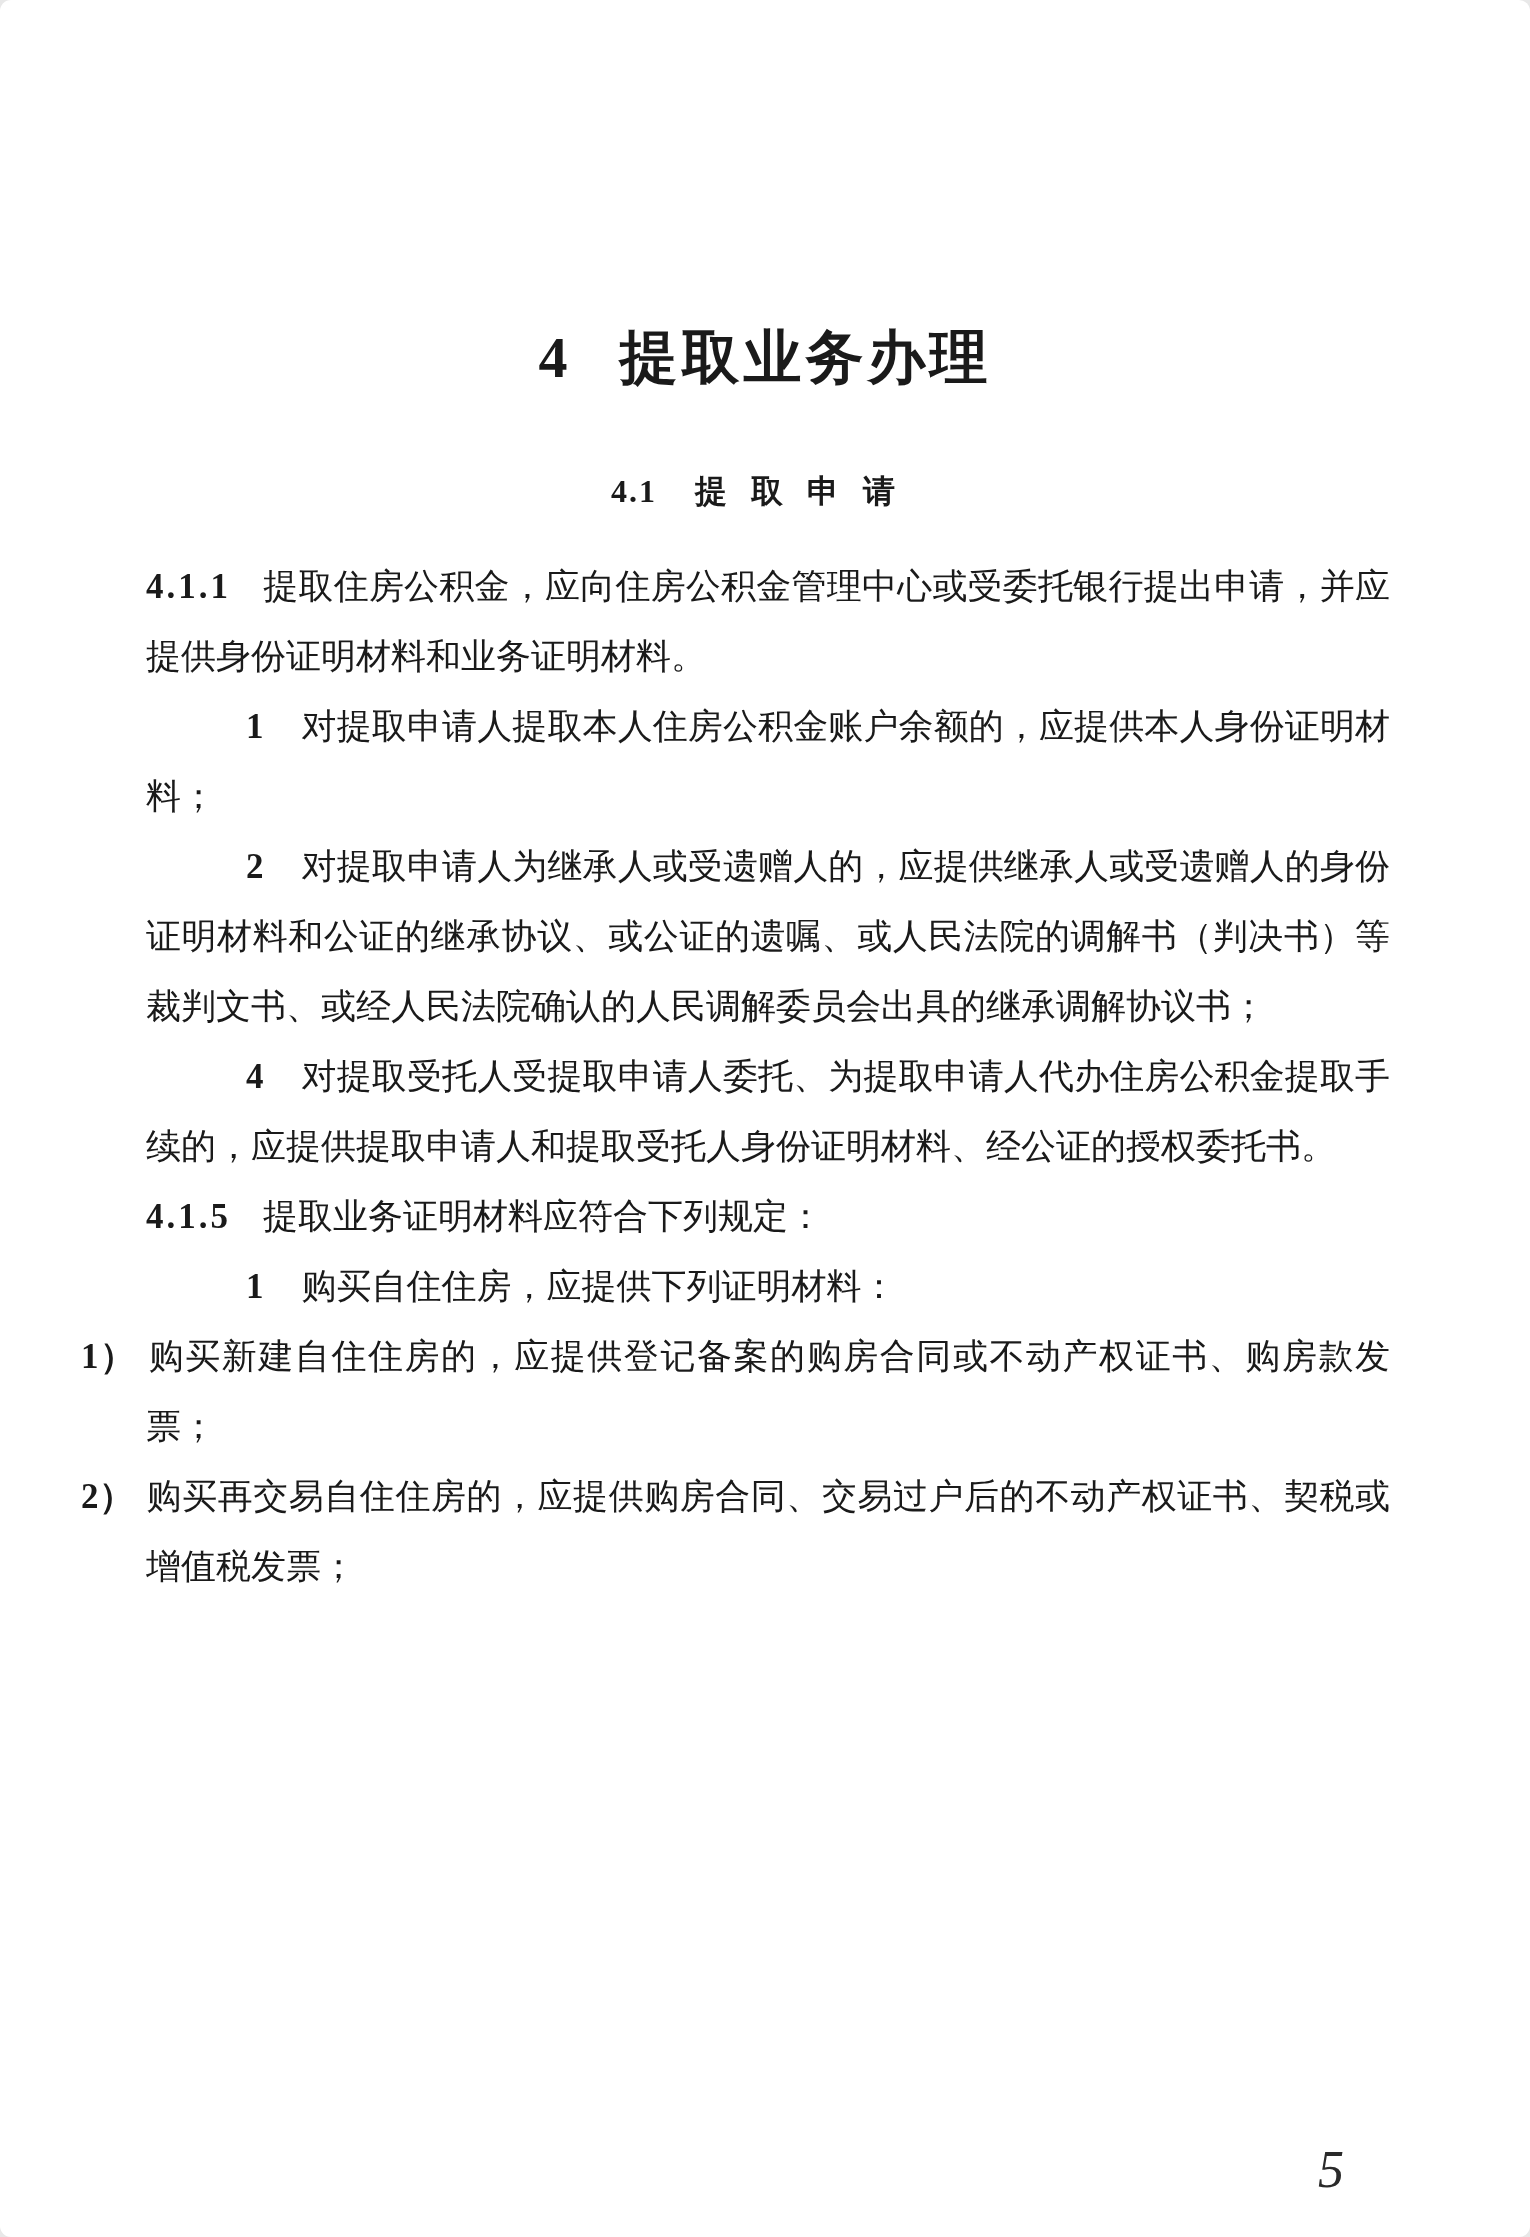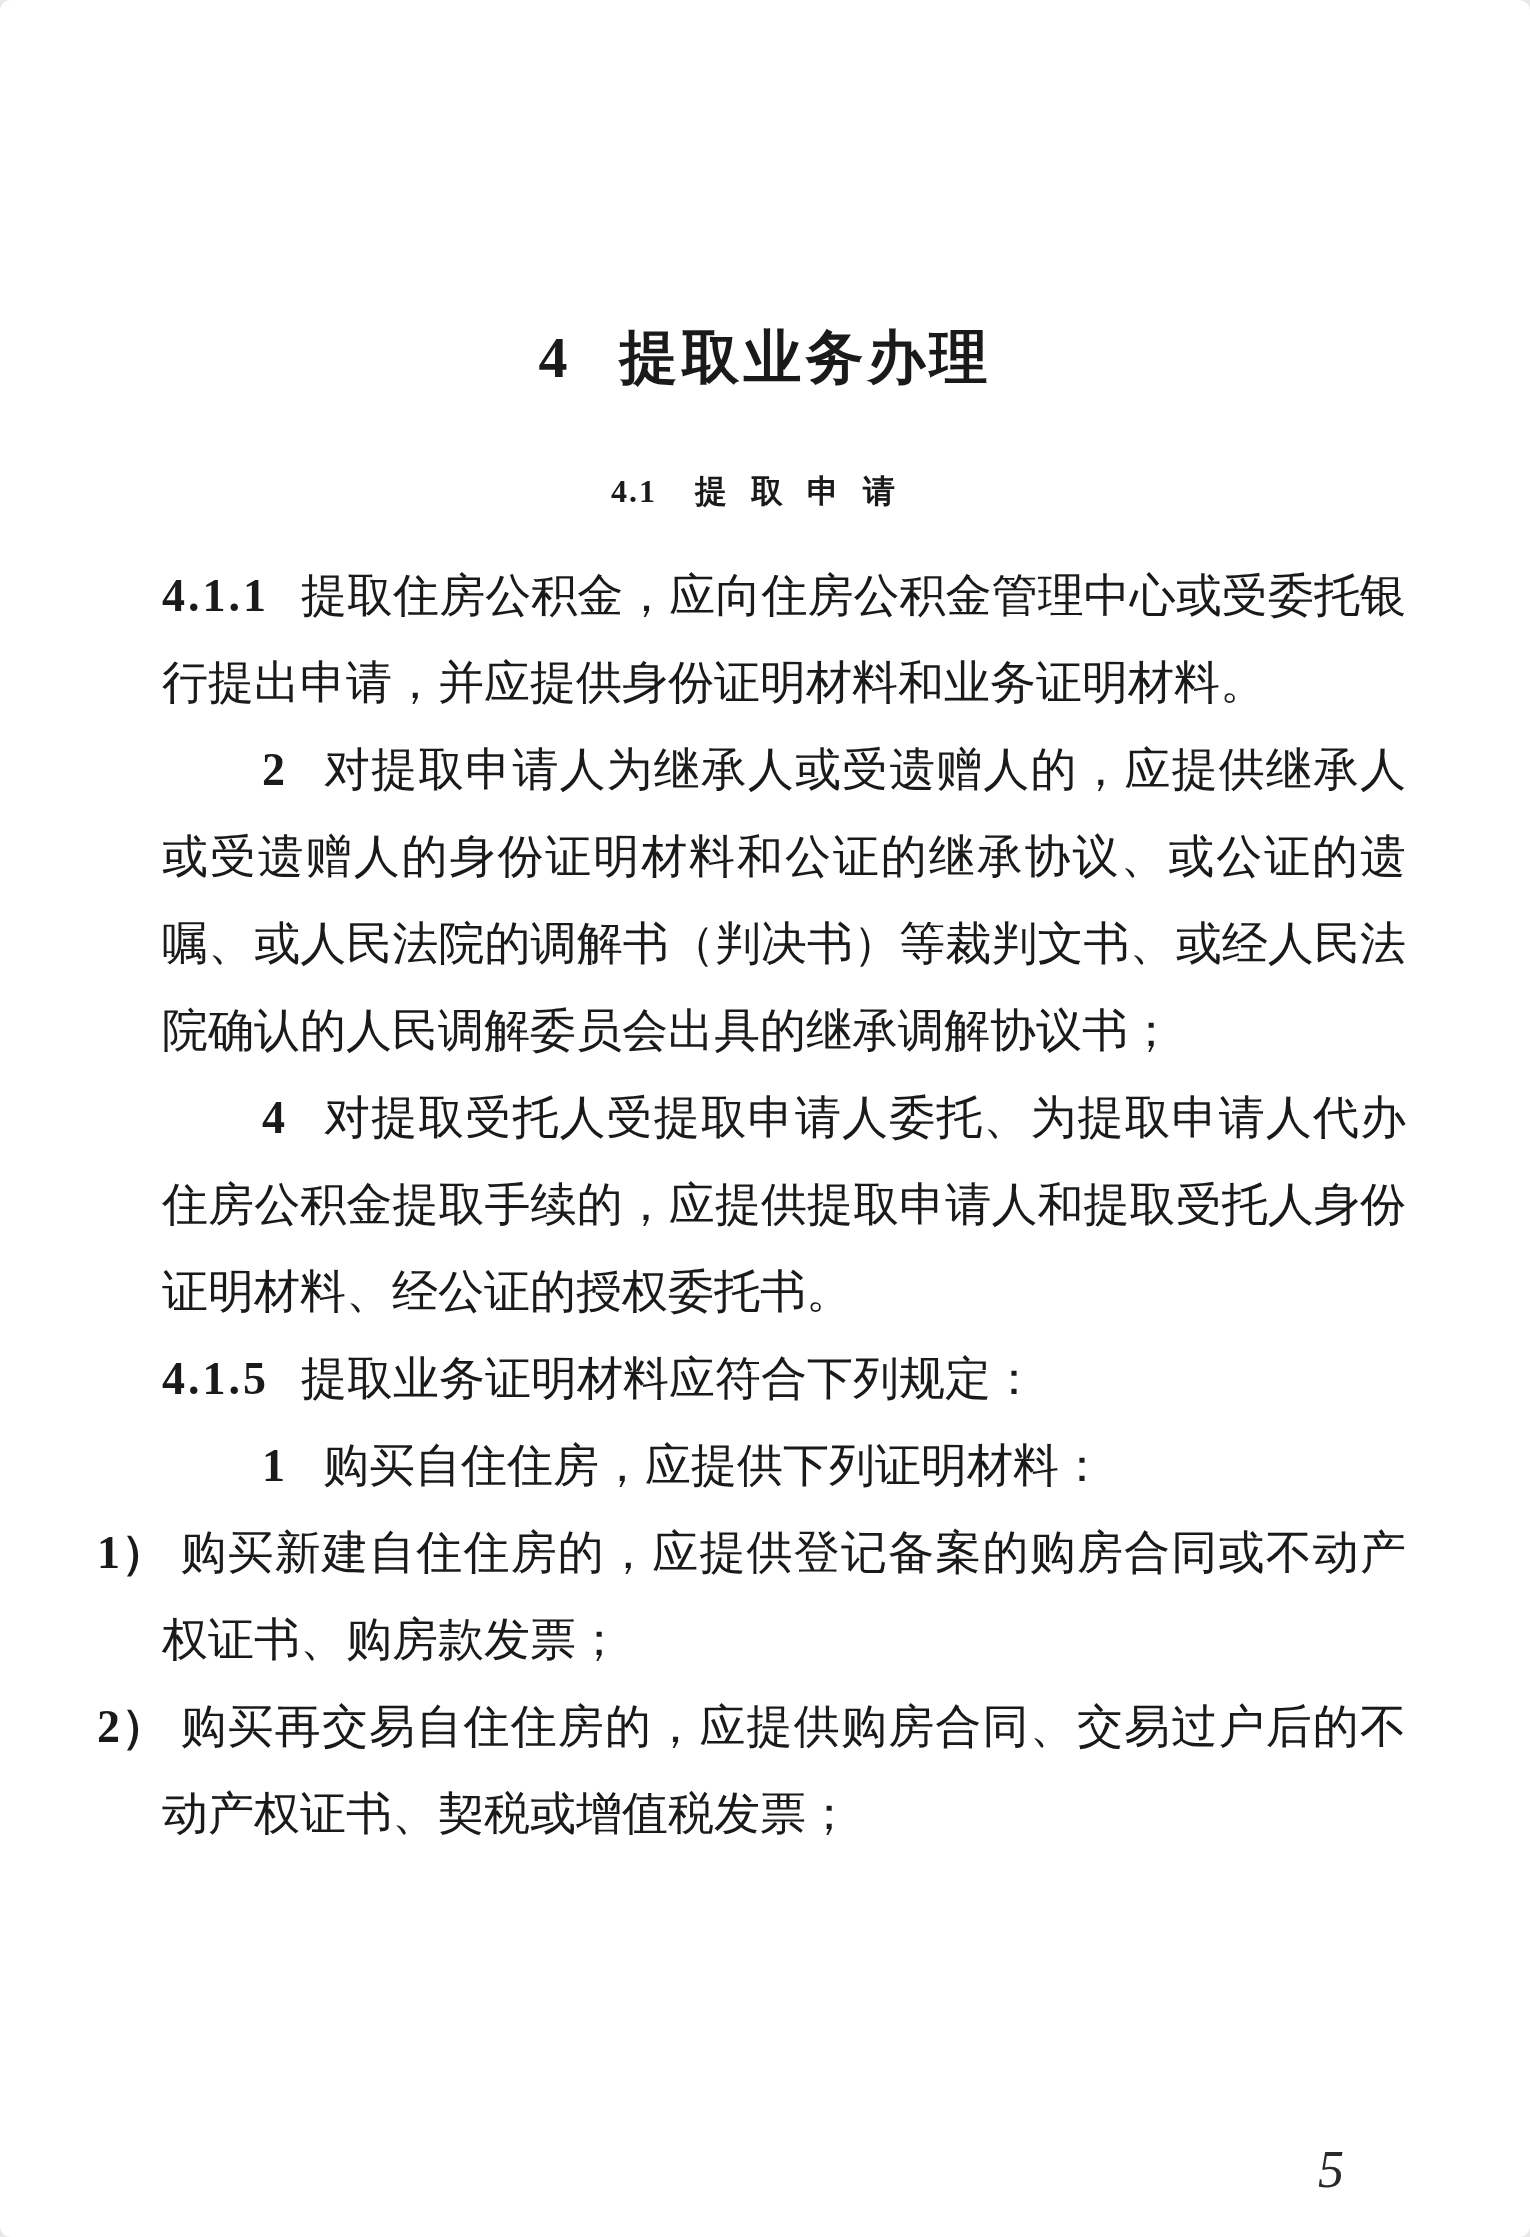--- a/index.html
+++ b/index.html
@@ -51,24 +51,24 @@
     margin-right: 38px;
     letter-spacing: 2px;
     font-family: "Liberation Serif", "DejaVu Serif", serif;
   }
   .section-title .sec-text {
     letter-spacing: 24px;
   }
   .body-text {
     position: absolute;
     top: 552px;
-    left: 162px;
+    left: 146px;
     width: 1244px;
-    font-size: 46px;
-    line-height: 87px;
+    font-size: 35px;
+    line-height: 70px;
     text-align: justify;
   }
   .body-text p {
     margin: 0;
     padding: 0;
   }
   .num {
     font-weight: bold;
   }
   .clause .num {
@@ -107,20 +107,21 @@
   <h1 class="chapter-title">
     <span class="ch-num">4</span><span class="ch-text">提取业务办理</span>
   </h1>
 
   <h2 class="section-title">
     <span class="sec-num">4.1</span><span class="sec-text">提取申请</span>
   </h2>
 
   <div class="body-text" id="body-container">
       <p class="clause"><span class="num">4.1.1</span><span class="txt">提取住房公积金，应向住房公积金管理中心或受委托银行提出申请，并应提供身份证明材料和业务证明材料。</span></p>
+      <p class="item"><span class="num">1</span><span class="txt">对提取申请人提取本人住房公积金账户余额的，应提供本人身份证明材料；</span></p>
       <p class="item"><span class="num">2</span><span class="txt">对提取申请人为继承人或受遗赠人的，应提供继承人或受遗赠人的身份证明材料和公证的继承协议、或公证的遗嘱、或人民法院的调解书（判决书）等裁判文书、或经人民法院确认的人民调解委员会出具的继承调解协议书；</span></p>
       <p class="item"><span class="num">4</span><span class="txt">对提取受托人受提取申请人委托、为提取申请人代办住房公积金提取手续的，应提供提取申请人和提取受托人身份证明材料、经公证的授权委托书。</span></p>
       <p class="clause"><span class="num">4.1.5</span><span class="txt">提取业务证明材料应符合下列规定：</span></p>
       <p class="item"><span class="num">1</span><span class="txt">购买自住住房，应提供下列证明材料：</span></p>
       <p class="subitem"><span class="num">1）</span><span class="txt">购买新建自住住房的，应提供登记备案的购房合同或不动产权证书、购房款发票；</span></p>
       <p class="subitem"><span class="num">2）</span><span class="txt">购买再交易自住住房的，应提供购房合同、交易过户后的不动产权证书、契税或增值税发票；</span></p>
     </div>
 
   <div class="page-number">5</div>
 

